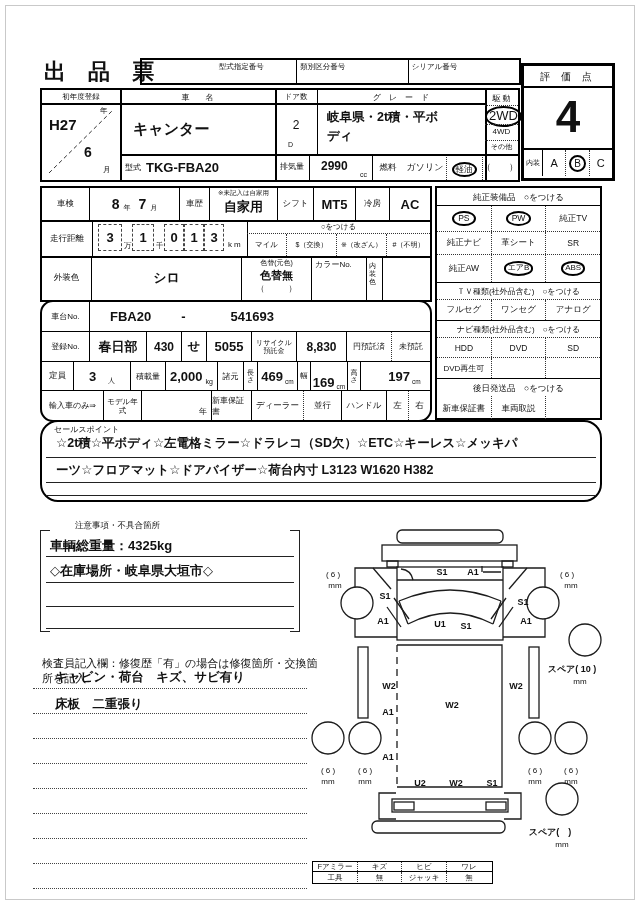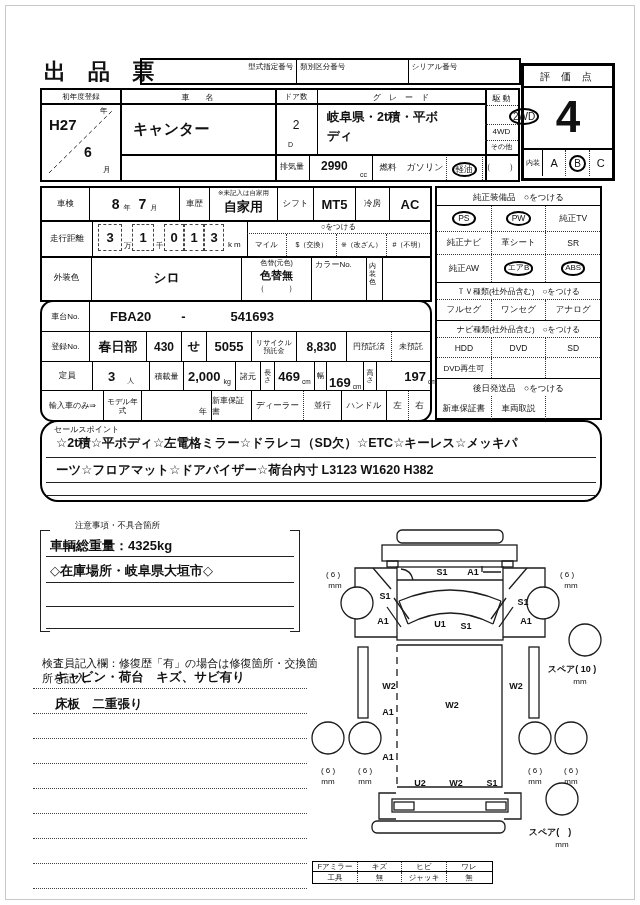--- a/index.html
+++ b/index.html
@@ -33,21 +33,21 @@
 </style>
 </head>
 <body>
 
 <div id="page">
   <div class="abs frame" style="left:5px;top:5px;width:630px;height:895px;"></div>
 
   <div class="abs b" style="left:44px;top:57px;font-size:22px;letter-spacing:8px;">出 品 票</div>
 
   <div class="abs box flex" style="left:140px;top:58px;width:381px;height:27px;">
-    <div class="cell" style="flex:1;align-items:flex-start;justify-content:flex-end;padding-left:44px;">
+    <div class="cell" style="flex:1;align-items:flex-start;justify-content:center;padding-left:44px;">
       <span class="lbl" style="padding:2px 3px;font-size:7.5px;">型式指定番号</span>
     </div>
     <div class="cell" style="flex:1;align-items:flex-start;justify-content:flex-start;">
       <span class="lbl" style="padding:2px 3px;font-size:7.5px;">類別区分番号</span>
     </div>
     <div class="cell last" style="flex:1;align-items:flex-start;justify-content:flex-start;">
       <span class="lbl" style="padding:2px 3px;font-size:7.5px;">シリアル番号</span>
     </div>
   </div>
 
@@ -76,30 +76,34 @@
         <line x1="7" y1="70" x2="71" y2="7" stroke="#333" stroke-width="1" stroke-dasharray="4 3"></line>
       </svg>
       <span class="abs b" style="left:7px;top:13px;font-size:15px;">H27</span>
       <span class="abs lbl" style="left:58px;top:3px;font-size:7.5px;">年</span>
       <span class="abs b" style="left:42px;top:41px;font-size:14px;">6</span>
       <span class="abs lbl" style="left:61px;top:62px;font-size:7.5px;">月</span>
     </div>
 
     <div class="abs b" style="left:78px;top:13px;width:155px;height:51px;line-height:51px;padding-left:13px;font-size:15px;">キャンター</div>
 
+    <div class="abs flex" style="left:78px;top:64px;width:155px;height:26px;align-items:center;">
+      <span class="lbl c" style="width:26px;font-size:8px;">型式</span>
+      <span class="b" style="font-size:13px;">TKG-FBA20</span>
+    </div>
 
     <div class="abs" style="left:233px;top:13px;width:42px;height:51px;">
       <div class="c" style="line-height:44px;font-size:12px;">2</div>
       <span class="abs" style="left:13px;top:38px;font-size:7px;">D</span>
     </div>
 
     <div class="abs b" style="left:275px;top:13px;width:144px;height:51px;padding:5px 10px;font-size:12.5px;line-height:1.5;">岐阜県・2t積・平ボディ</div>
 
     <div class="abs c" style="left:443px;top:15px;width:33px;height:19px;padding-top:1px;">
-      <span class="circ sel" style="font-size:10px;padding:0 2px;margin-left:24px;">2WD</span>
+      <span class="circ sel" style="font-size:13px;padding:0 2px;">2WD</span>
     </div>
     <div class="abs c" style="left:443px;top:34px;width:33px;height:16px;line-height:16px;font-size:8px;">4WD</div>
     <div class="abs c" style="left:443px;top:50px;width:33px;height:14px;line-height:14px;font-size:7px;">その他</div>
 
     <div class="abs c lbl" style="left:233px;top:64px;width:34px;line-height:26px;font-size:8px;">排気量</div>
     <div class="abs" style="left:267px;top:64px;width:63px;height:26px;">
       <span class="b" style="position:absolute;left:12px;top:5px;font-size:12px;">2990</span>
       <span style="position:absolute;right:5px;bottom:2px;font-size:7px;">cc</span>
     </div>
     <div class="abs c lbl" style="left:330px;top:64px;width:32px;line-height:26px;font-size:8.5px;">燃料</div>
@@ -250,21 +254,21 @@
       <div class="cell b" style="width:57px;font-size:13px;">春日部</div>
       <div class="cell b" style="width:35px;font-size:12px;">430</div>
       <div class="cell b" style="width:25px;font-size:12px;">せ</div>
       <div class="cell b" style="width:45px;font-size:13px;">5055</div>
       <div class="cell" style="width:45px;font-size:7px;line-height:8px;text-align:center;padding:0 2px;">リサイクル預託金</div>
       <div class="cell b" style="width:50px;font-size:12px;">8,830</div>
       <div class="cell dr" style="width:45px;font-size:8px;">円預託済</div>
       <div class="cell last" style="width:38px;font-size:8px;">未預託</div>
     </div>
     <div class="flex" style="height:29px;border-bottom:1.2px solid #000;">
-      <div class="cell lbl" style="width:52px;font-size:8.5px;">定員</div>
+      <div class="cell lbl" style="width:32px;font-size:8.5px;">定員</div>
       <div class="cell" style="width:57px;">
         <span class="b" style="font-size:13px;">3</span>
         <span style="font-size:7px;margin:10px 0 0 12px;">人</span>
       </div>
       <div class="cell lbl" style="width:35px;font-size:8px;">積載量</div>
       <div class="cell" style="width:52px;">
         <span class="b" style="font-size:13px;">2,000</span>
         <span style="font-size:7px;margin:10px 0 0 3px;">kg</span>
       </div>
       <div class="cell lbl" style="width:26px;font-size:8px;">諸元</div>

